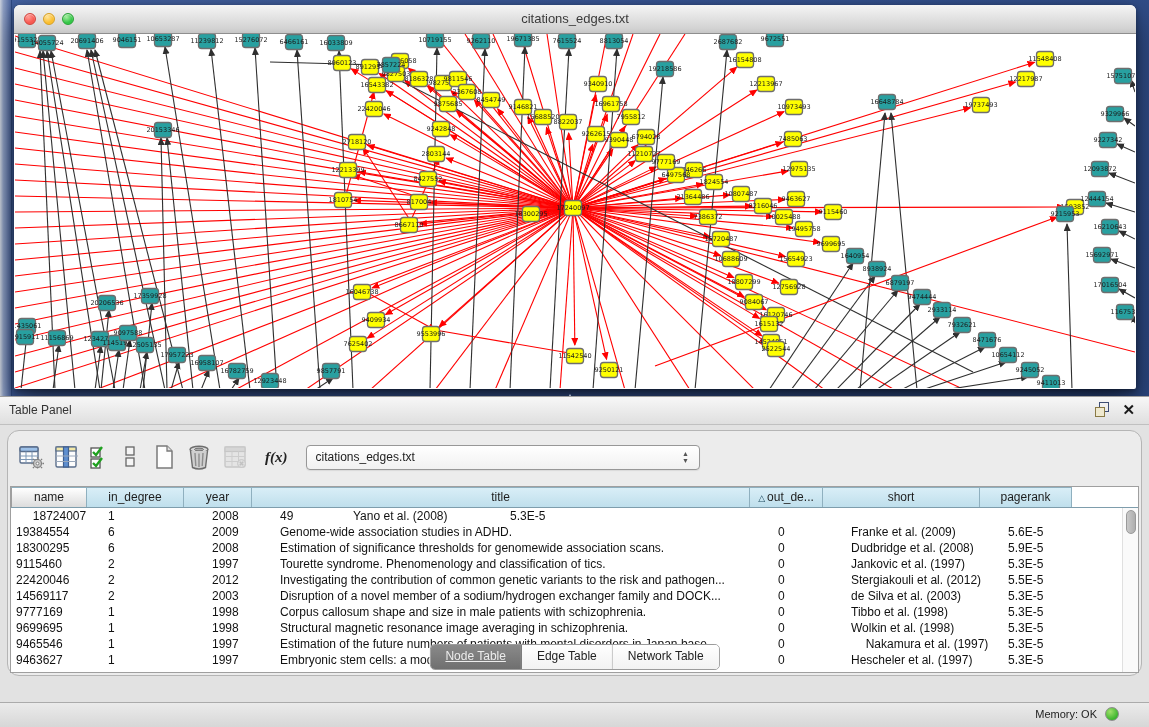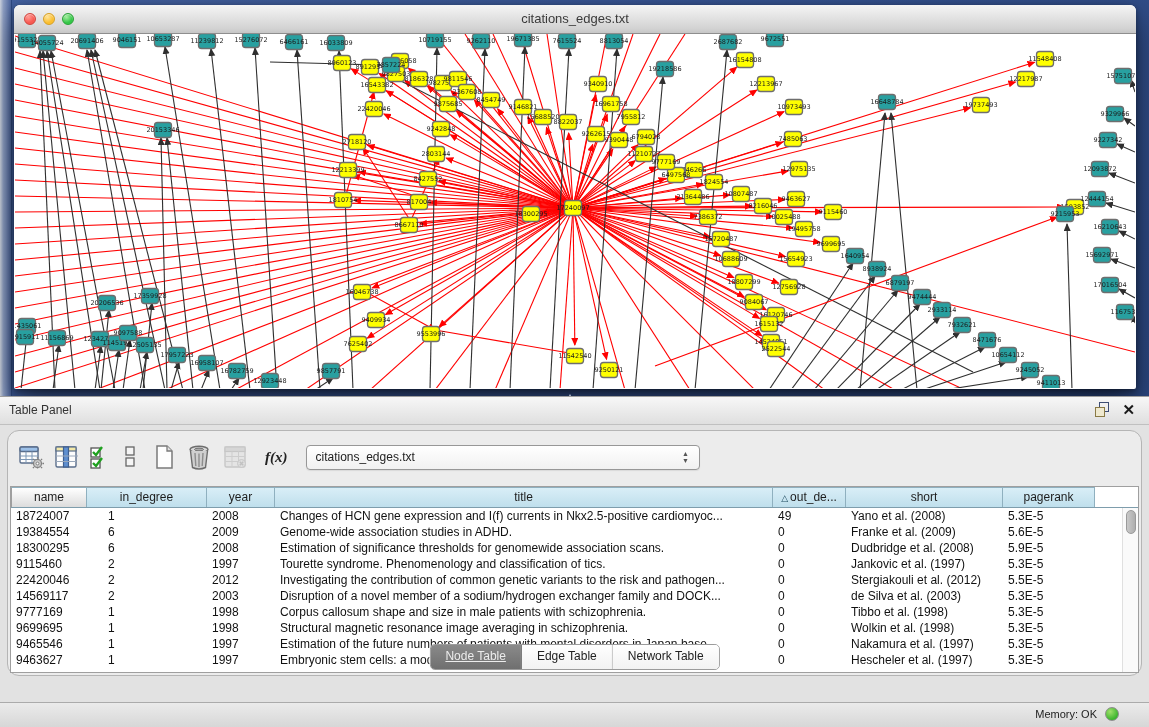--- a/index.html
+++ b/index.html
@@ -653,33 +653,32 @@
         <span class="tb-icon fx" style="margin-left:18px">f(x)</span>
         <span class="combo" style="margin-left:18px">
           <span class="val">citations_edges.txt</span>
           <span class="stepper">▲<br>▼</span>
         </span>
       </div>
 
       <div class="tbl-wrap">
         <div class="tbl-header" id="tbl-header">
             <div class="th" style="width: 76px;">name</div>
-            <div class="th" style="width: 120px;">in_degree</div>
+            <div class="th" style="width: 97px;">in_degree</div>
             <div class="th" style="width: 68px;">year</div>
             <div class="th" style="width: 498px;">title</div>
             <div class="th" style="width: 73px;"><span class="sort-tri">△</span>out_de...</div>
             <div class="th" style="width: 157px;">short</div>
             <div class="th" style="width: 92px;">pagerank</div>
           </div>
         <div class="tbl-rows" id="tbl-rows">
             <div class="tr">
-              <div class="td" style="width: 92px;">18724007</div>
+              <div class="td" style="width: 92px; text-align: center;">18724007</div>
               <div class="td" style="width: 104px;">1</div>
               <div class="td" style="width: 68px;">2008</div>
-              <div class="td" style="width: 498px;">Changes of HCN gene expression and I(f) currents in Nkx2.5-positive cardiomyoc...</div>
               <div class="td" style="width: 73px;">49</div>
               <div class="td" style="width: 157px;">Yano et al. (2008)</div>
               <div class="td" style="width: 92px;">5.3E-5</div>
             </div>
             <div class="tr">
               <div class="td" style="width: 92px;">19384554</div>
               <div class="td" style="width: 104px;">6</div>
               <div class="td" style="width: 68px;">2009</div>
               <div class="td" style="width: 498px;">Genome-wide association studies in ADHD.</div>
               <div class="td" style="width: 73px;">0</div>
@@ -739,21 +738,21 @@
               <div class="td" style="width: 73px;">0</div>
               <div class="td" style="width: 157px;">Wolkin et al. (1998)</div>
               <div class="td" style="width: 92px;">5.3E-5</div>
             </div>
             <div class="tr">
               <div class="td" style="width: 92px;">9465546</div>
               <div class="td" style="width: 104px;">1</div>
               <div class="td" style="width: 68px;">1997</div>
               <div class="td" style="width: 498px;">Estimation of the future numbers of patients with mental disorders in Japan base...</div>
               <div class="td" style="width: 73px;">0</div>
-              <div class="td" style="width: 157px;">Nakamura et al. (1997)</div>
+              <div class="td" style="width: 157px; text-align: center;">Nakamura et al. (1997)</div>
               <div class="td" style="width: 92px;">5.3E-5</div>
             </div>
             <div class="tr">
               <div class="td" style="width: 92px;">9463627</div>
               <div class="td" style="width: 104px;">1</div>
               <div class="td" style="width: 68px;">1997</div>
               <div class="td" style="width: 498px;">Embryonic stem cells: a model to study structural and functional properties in car...</div>
               <div class="td" style="width: 73px;">0</div>
               <div class="td" style="width: 157px;">Hescheler et al. (1997)</div>
               <div class="td" style="width: 92px;">5.3E-5</div>

